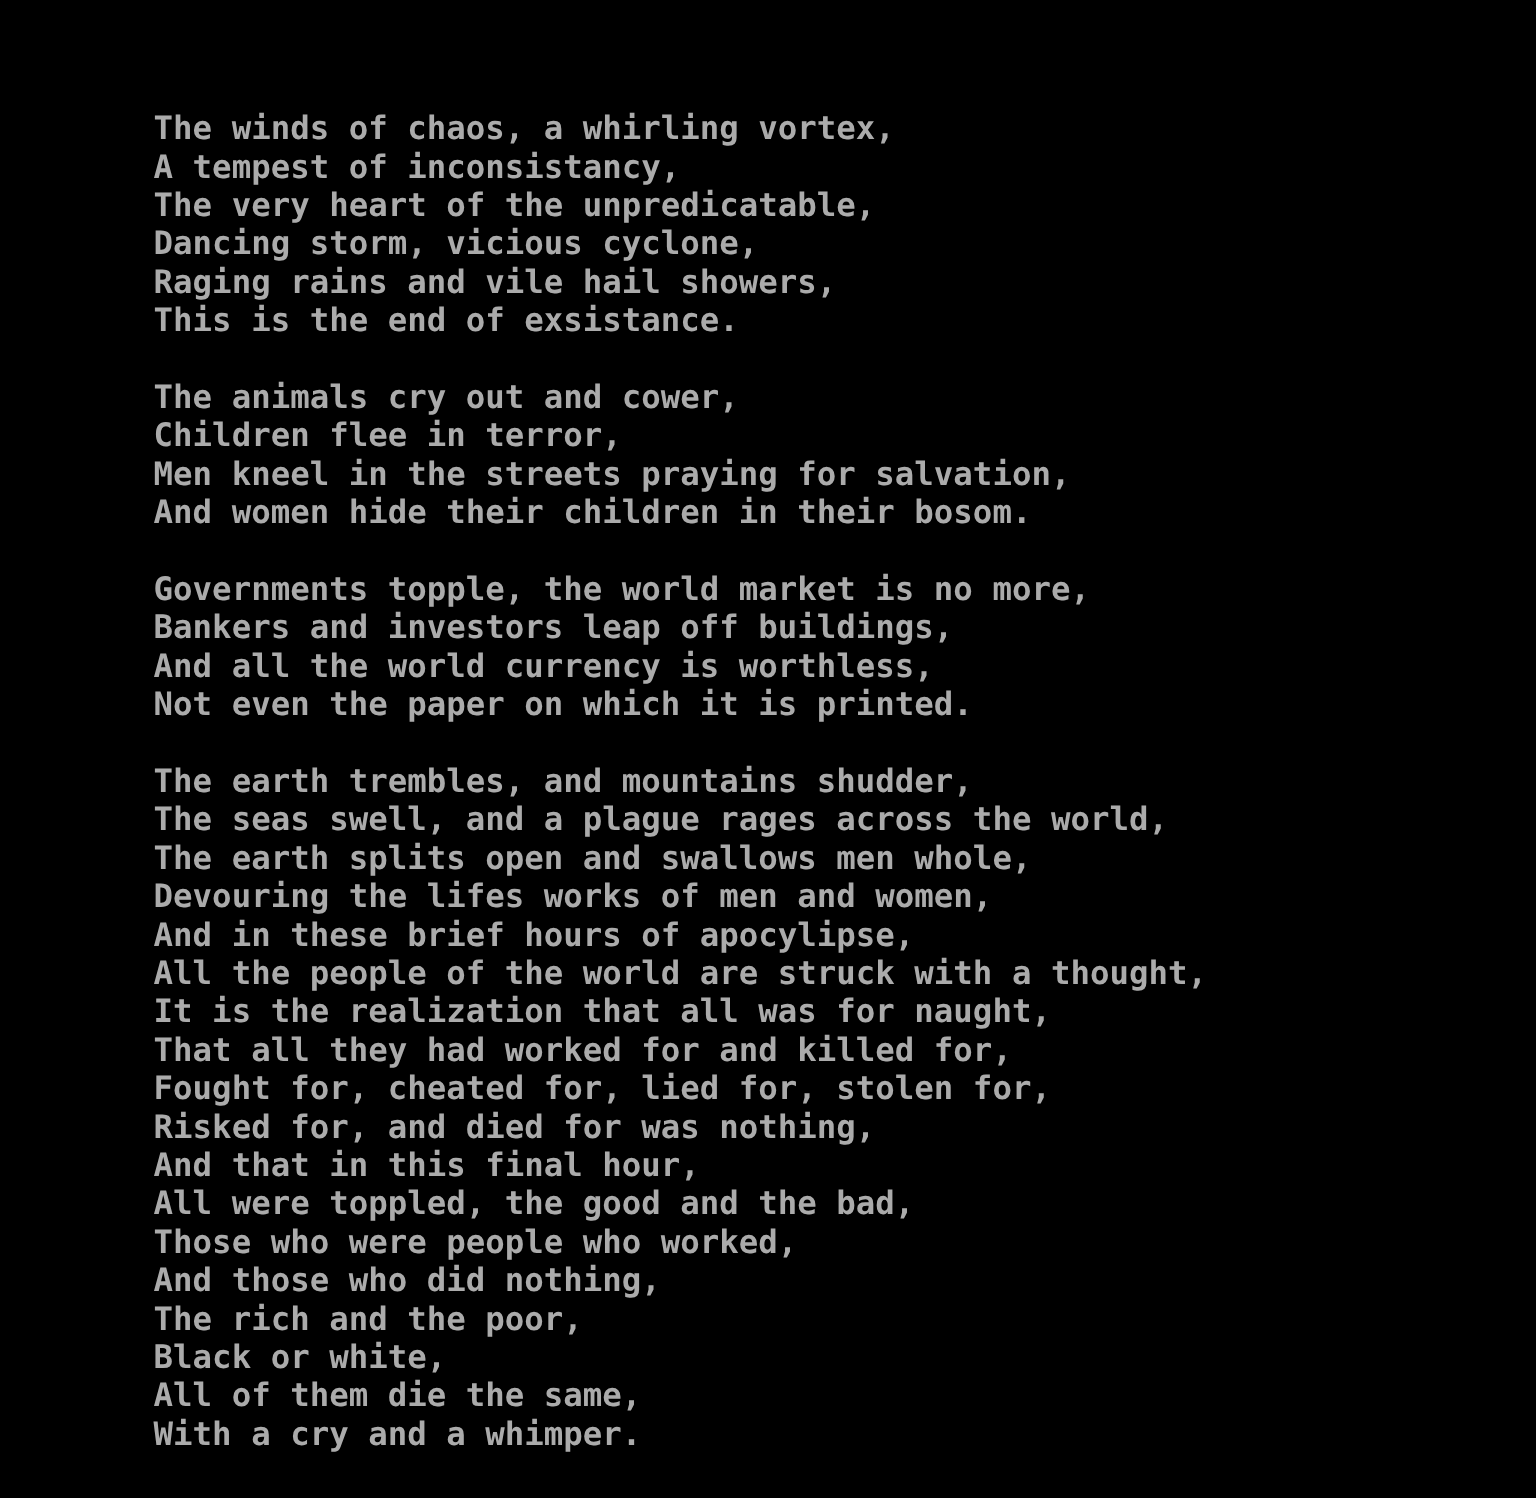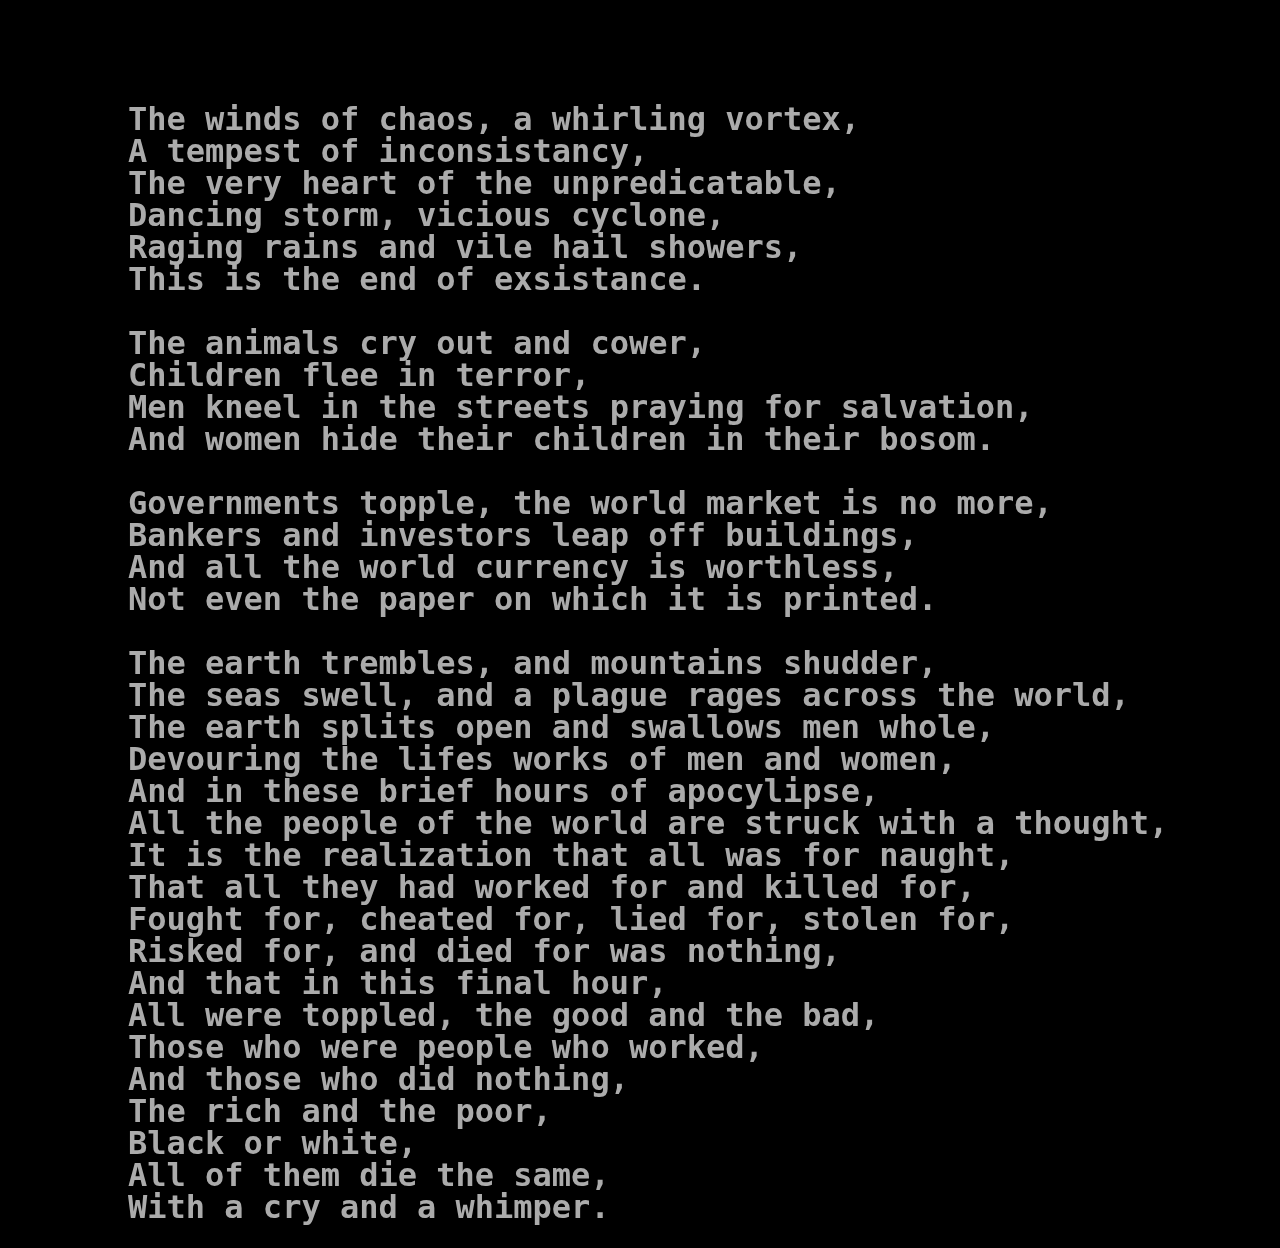--- a/index.html
+++ b/index.html
@@ -17,23 +17,23 @@
     position: absolute;
     left: 0;
     top: 0;
     width: 1280px;
     height: 1248px;
     background: #000000;
   }
   .poem {
     position: absolute;
     left: 128px;
-    top: 103px;
+    top: 92px;
     font-family: "DejaVu Sans Mono", "Liberation Mono", monospace;
-    font-size: 32px;
+    font-size: 27px;
     line-height: 32px;
     font-weight: bold;
     letter-spacing: 0px;
     white-space: pre;
     
     -webkit-font-smoothing: none;
   }
   .line {
     height: 32px;
     white-space: pre;

